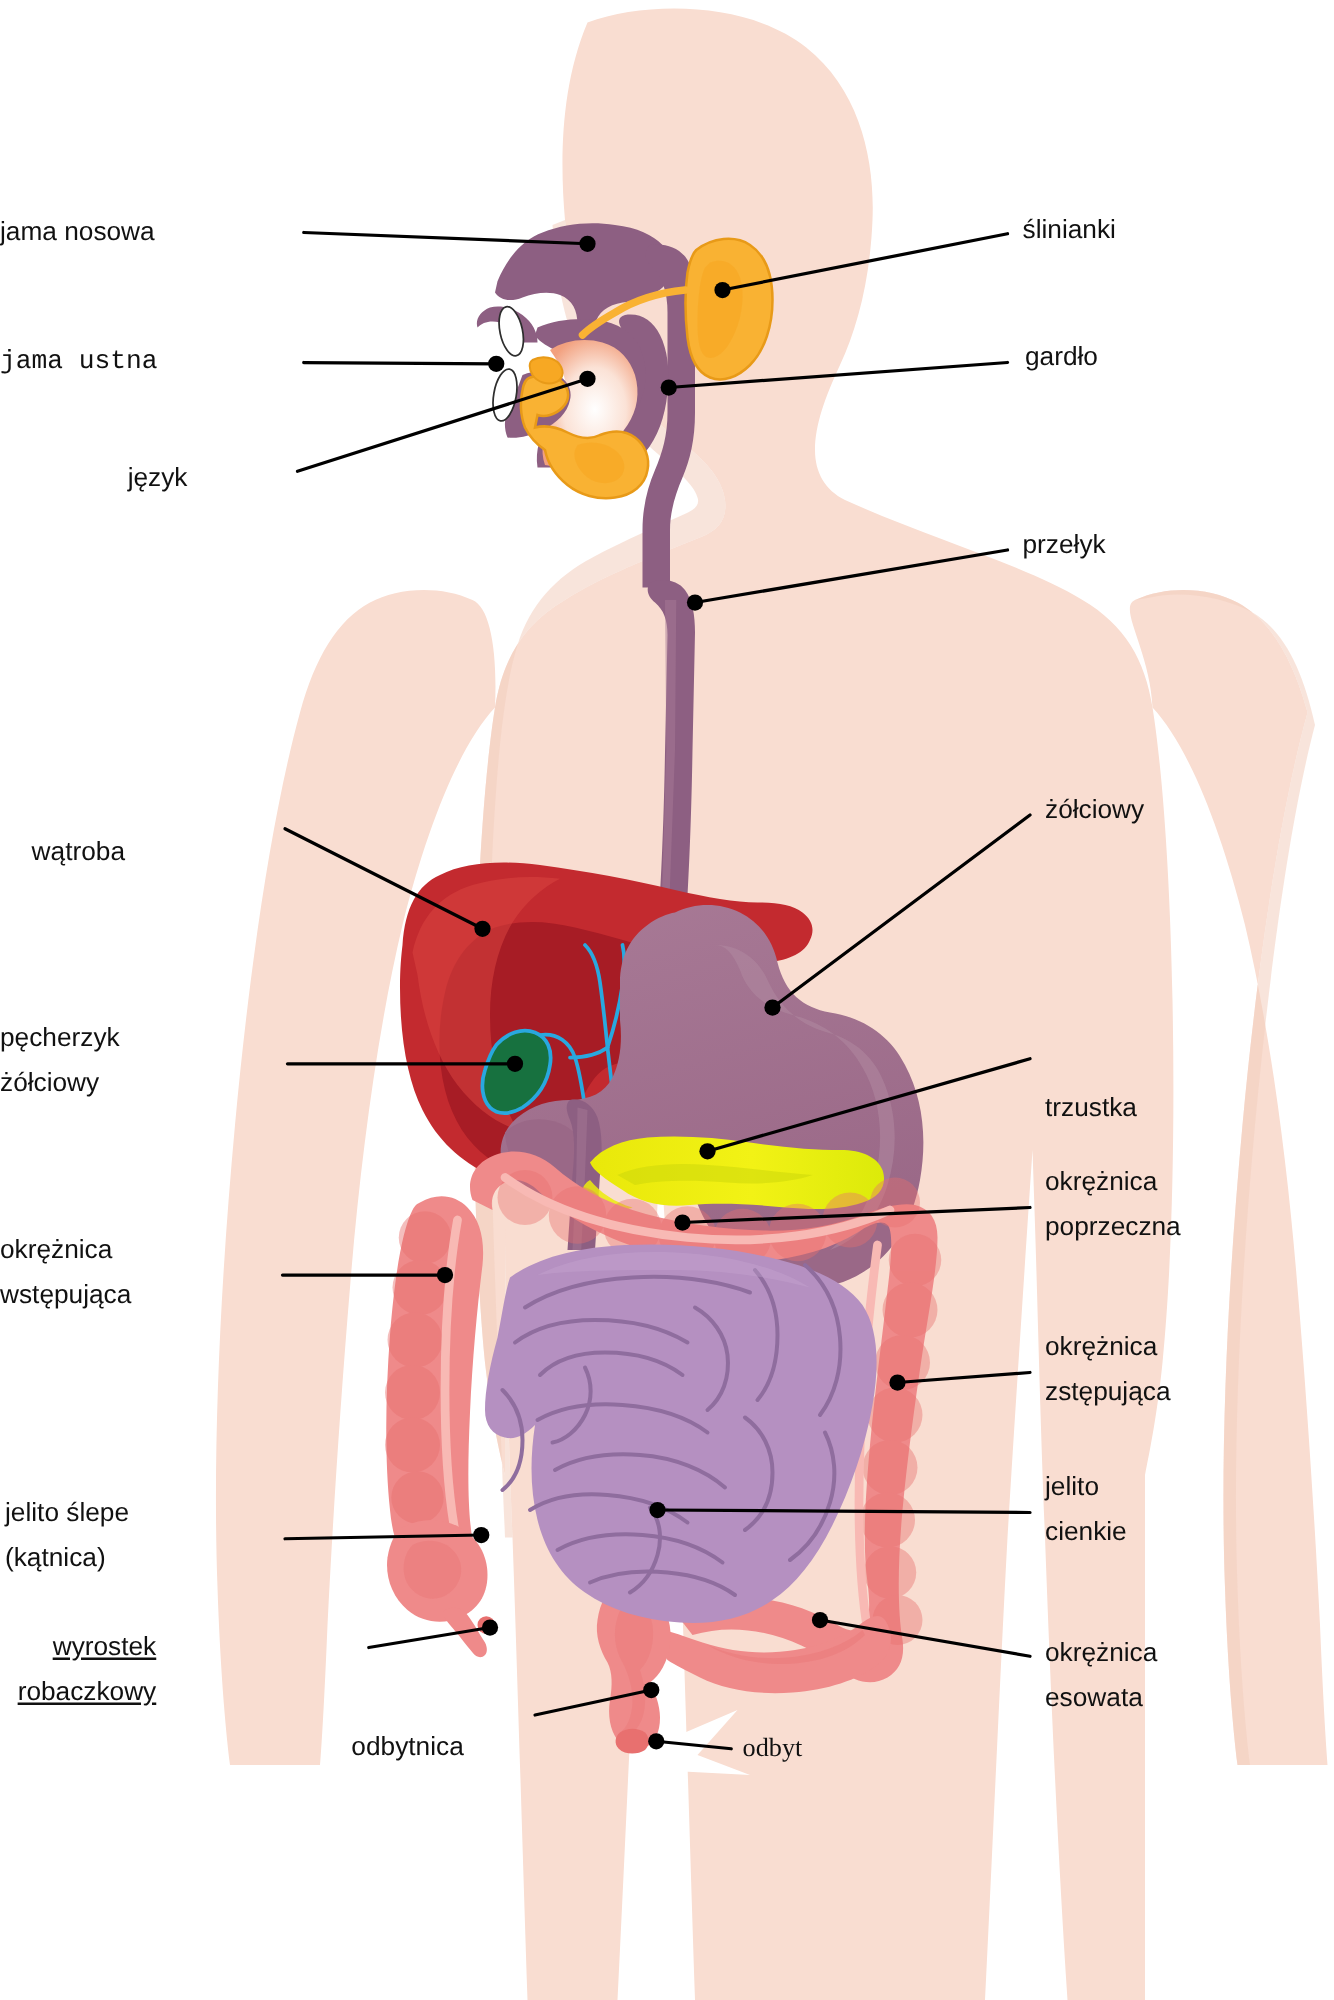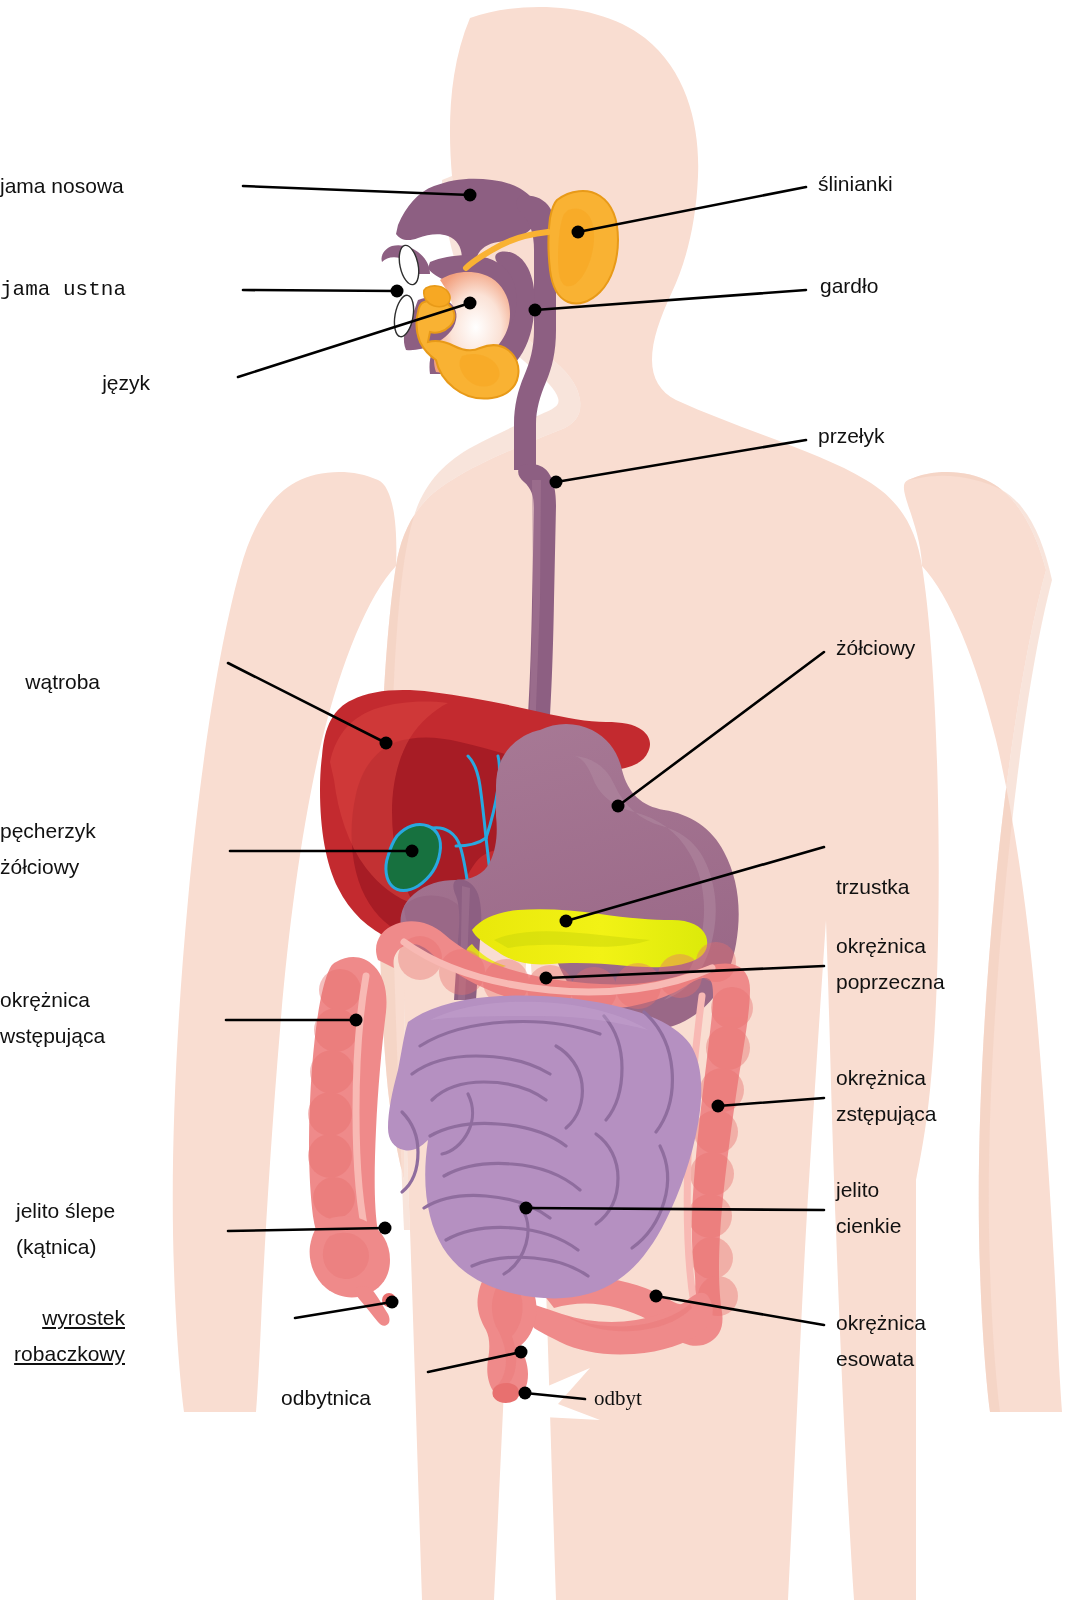--- a/index.html
+++ b/index.html
@@ -622,21 +622,21 @@
       <div class="lbl right" style="top: 630px; left: 836px; text-align: left;">żółciowy</div>
       <div class="lbl right" style="top: 825px; left: 836px; text-align: left; margin-top: 44px;">trzustka</div>
       <div class="lbl right" style="top: 928px; left: 836px; text-align: left;">okrężnica
 poprzeczna</div>
       <div class="lbl left" style="top: 982px; left: 0px; width: 56px; padding-right: 0px; text-align: right;">okrężnica
 wstępująca</div>
       <div class="lbl right" style="top: 1060px; left: 836px; text-align: left;">okrężnica
 zstępująca</div>
       <div class="lbl right" style="top: 1172px; left: 836px; text-align: left;">jelito
 cienkie</div>
-      <div class="lbl left" style="top: 1193px; left: 16px; width: 60px; padding-right: 0px; text-align: left;">jelito ślepe
+      <div class="lbl left" style="top: 1193px; left: 4px; width: 60px; padding-right: 0px; text-align: left;">jelito ślepe
 (kątnica)</div>
       <div class="lbl left" style="top: 1300px; left: 0px; width: 125px; padding-right: 0px; text-align: right; text-decoration: underline;">wyrostek
 robaczkowy</div>
       <div class="lbl right" style="top: 1305px; left: 836px; text-align: left;">okrężnica
 esowata</div>
       <div class="lbl left" style="top: 1380px; left: 0px; width: 333px; padding-right: 0px; text-align: right; padding-left: 38px;">odbytnica</div>
       <div class="lbl right" style="top: 1380px; left: 594px; text-align: left; font-family: Liberation Serif, serif;">odbyt</div>
     </div>
 
 </div>

